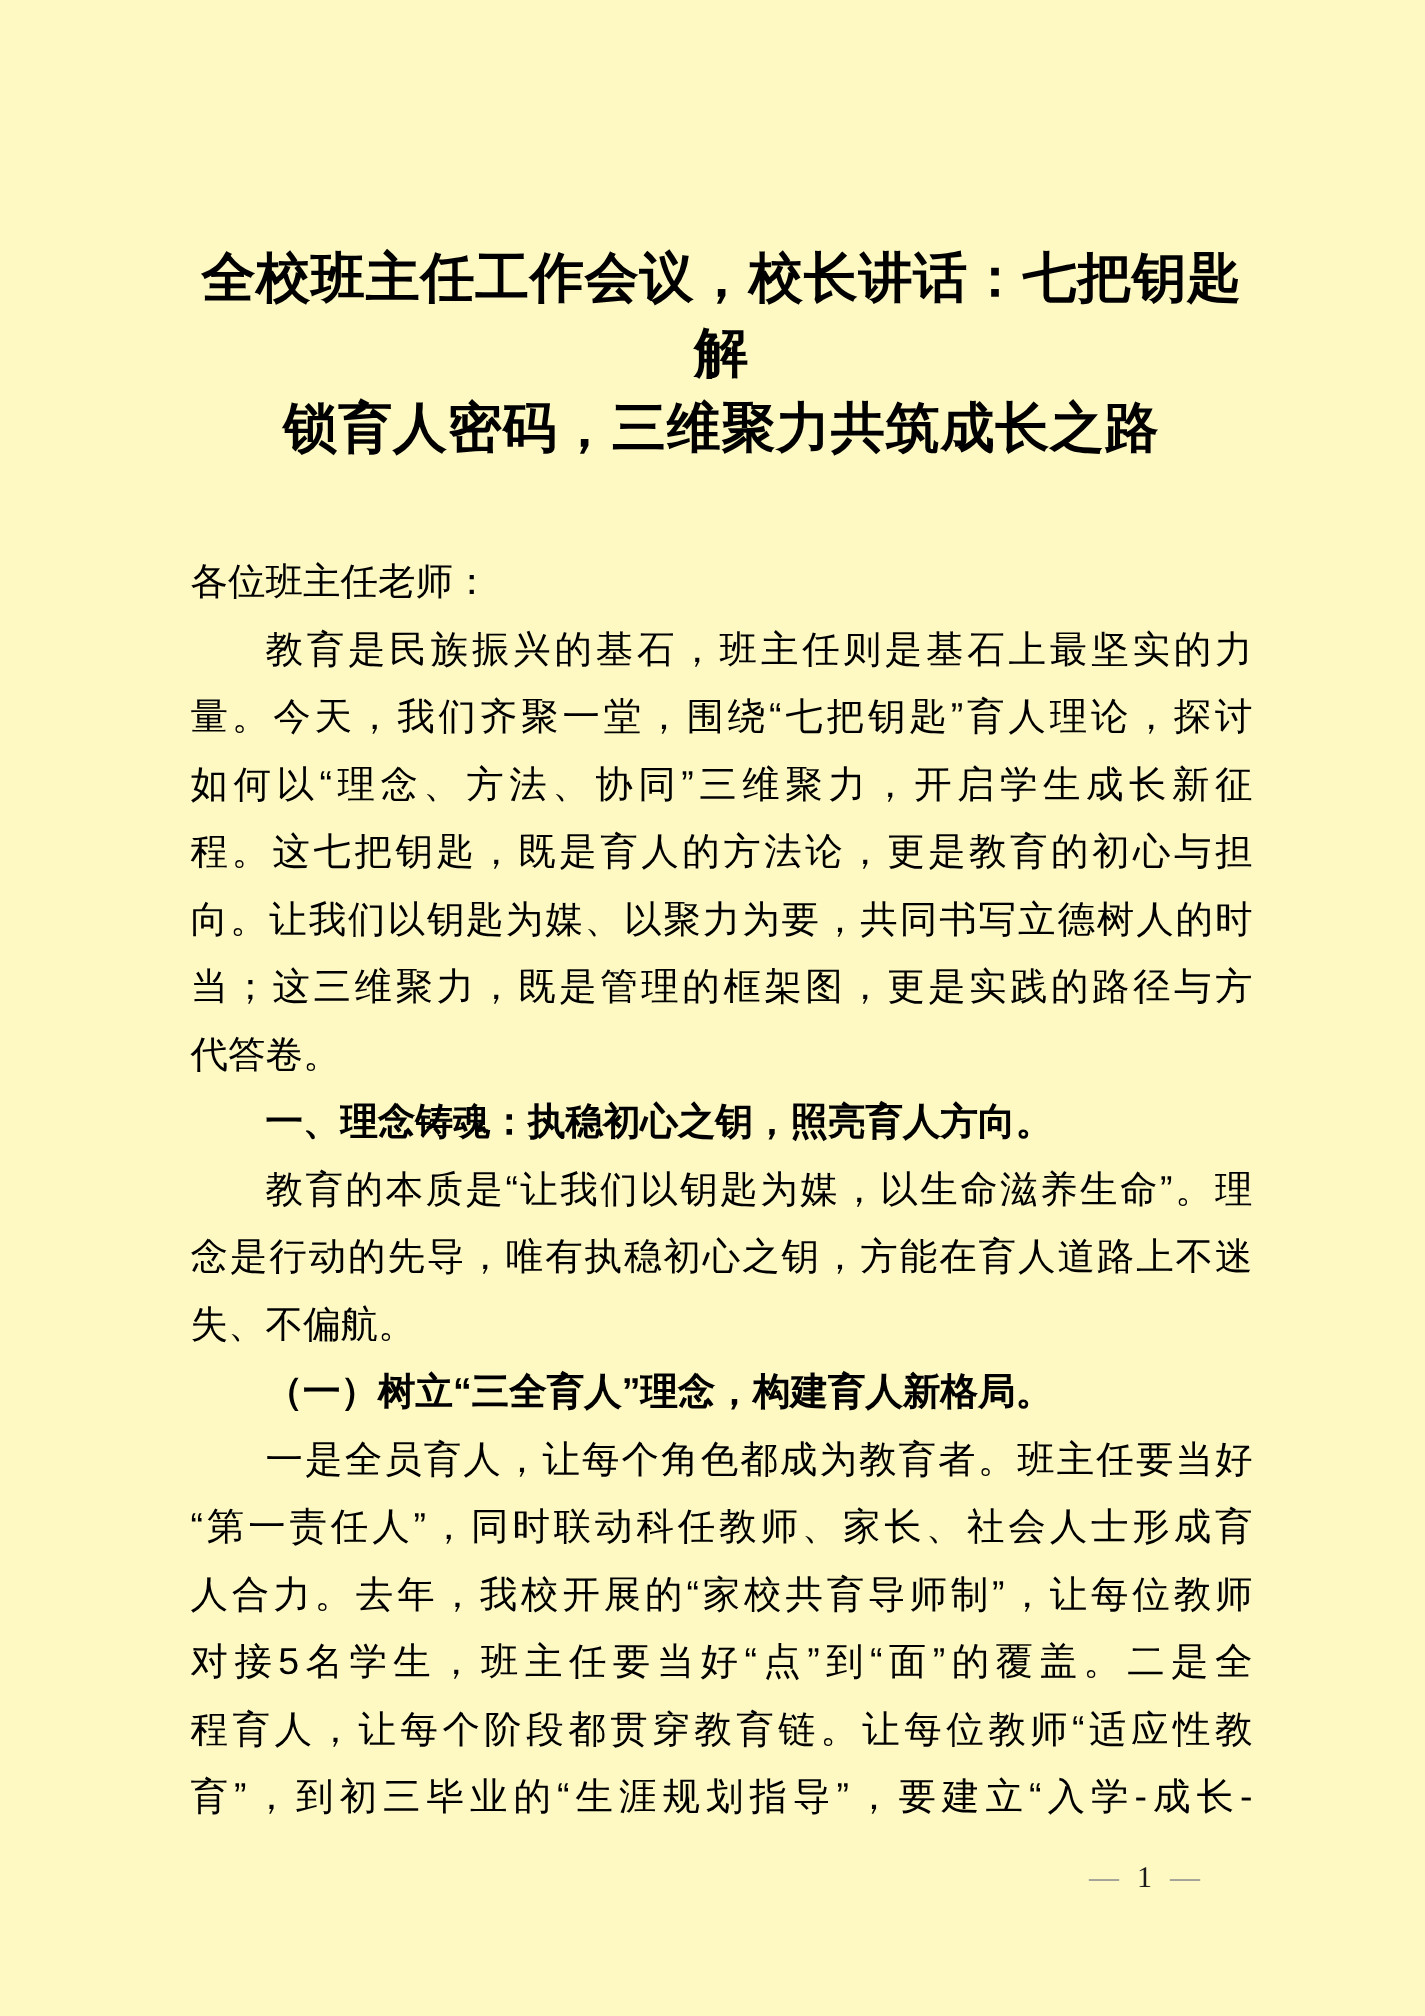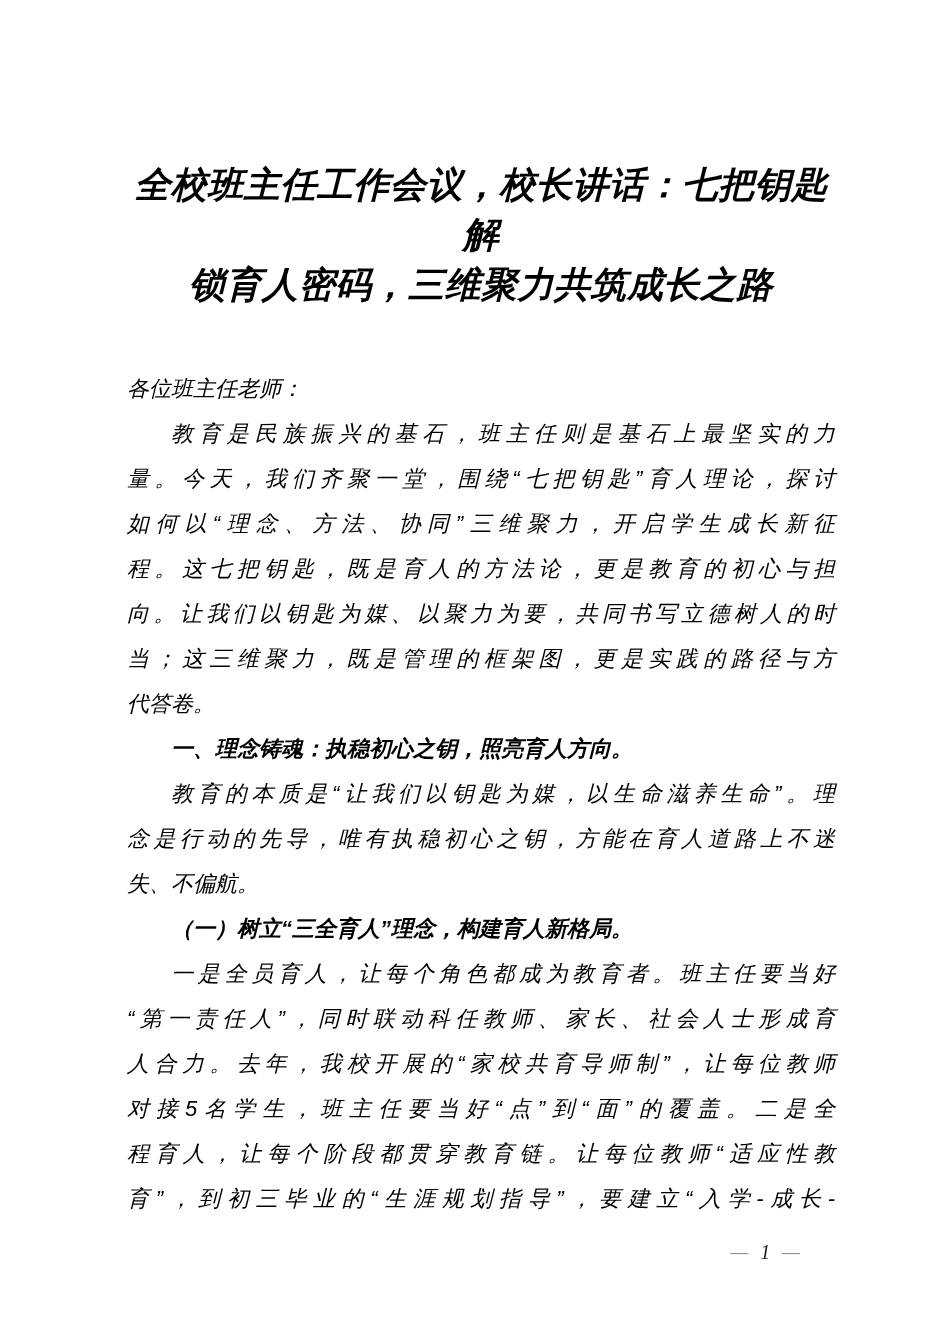--- a/index.html
+++ b/index.html
@@ -2,43 +2,42 @@
 <html><head>
 <meta charset="utf-8">
 <style>
   * { margin: 0; padding: 0; box-sizing: border-box; }
   html, body { background: #e9e9e9; }
   .page {
     position: relative;
     width: 950px;
     height: 1344px;
     margin: 0 auto;
-    background: #ffffff;
+    background: #fef9c3;
     overflow: hidden;
     color: #000000;
     font-family: "Liberation Sans", "DejaVu Sans", sans-serif;
-    font-style: italic;
   }
   .content {
     position: absolute;
     left: 127px;
     top: 0;
     width: 708px;
   }
   .doc-title {
     margin-top: 160px;
     font-size: 36px;
     font-weight: 700;
     line-height: 50px;
     text-align: center;
     letter-spacing: 0.5px;
   }
   .paragraphs {
     margin-top: 56px;
-    font-size: 22px;
+    font-size: 25px;
     line-height: 45px;
   }
   .line {
     min-height: 45px;
     text-align: left;
   }
   .line.j {
     text-align: justify;
     text-align-last: justify;
   }

